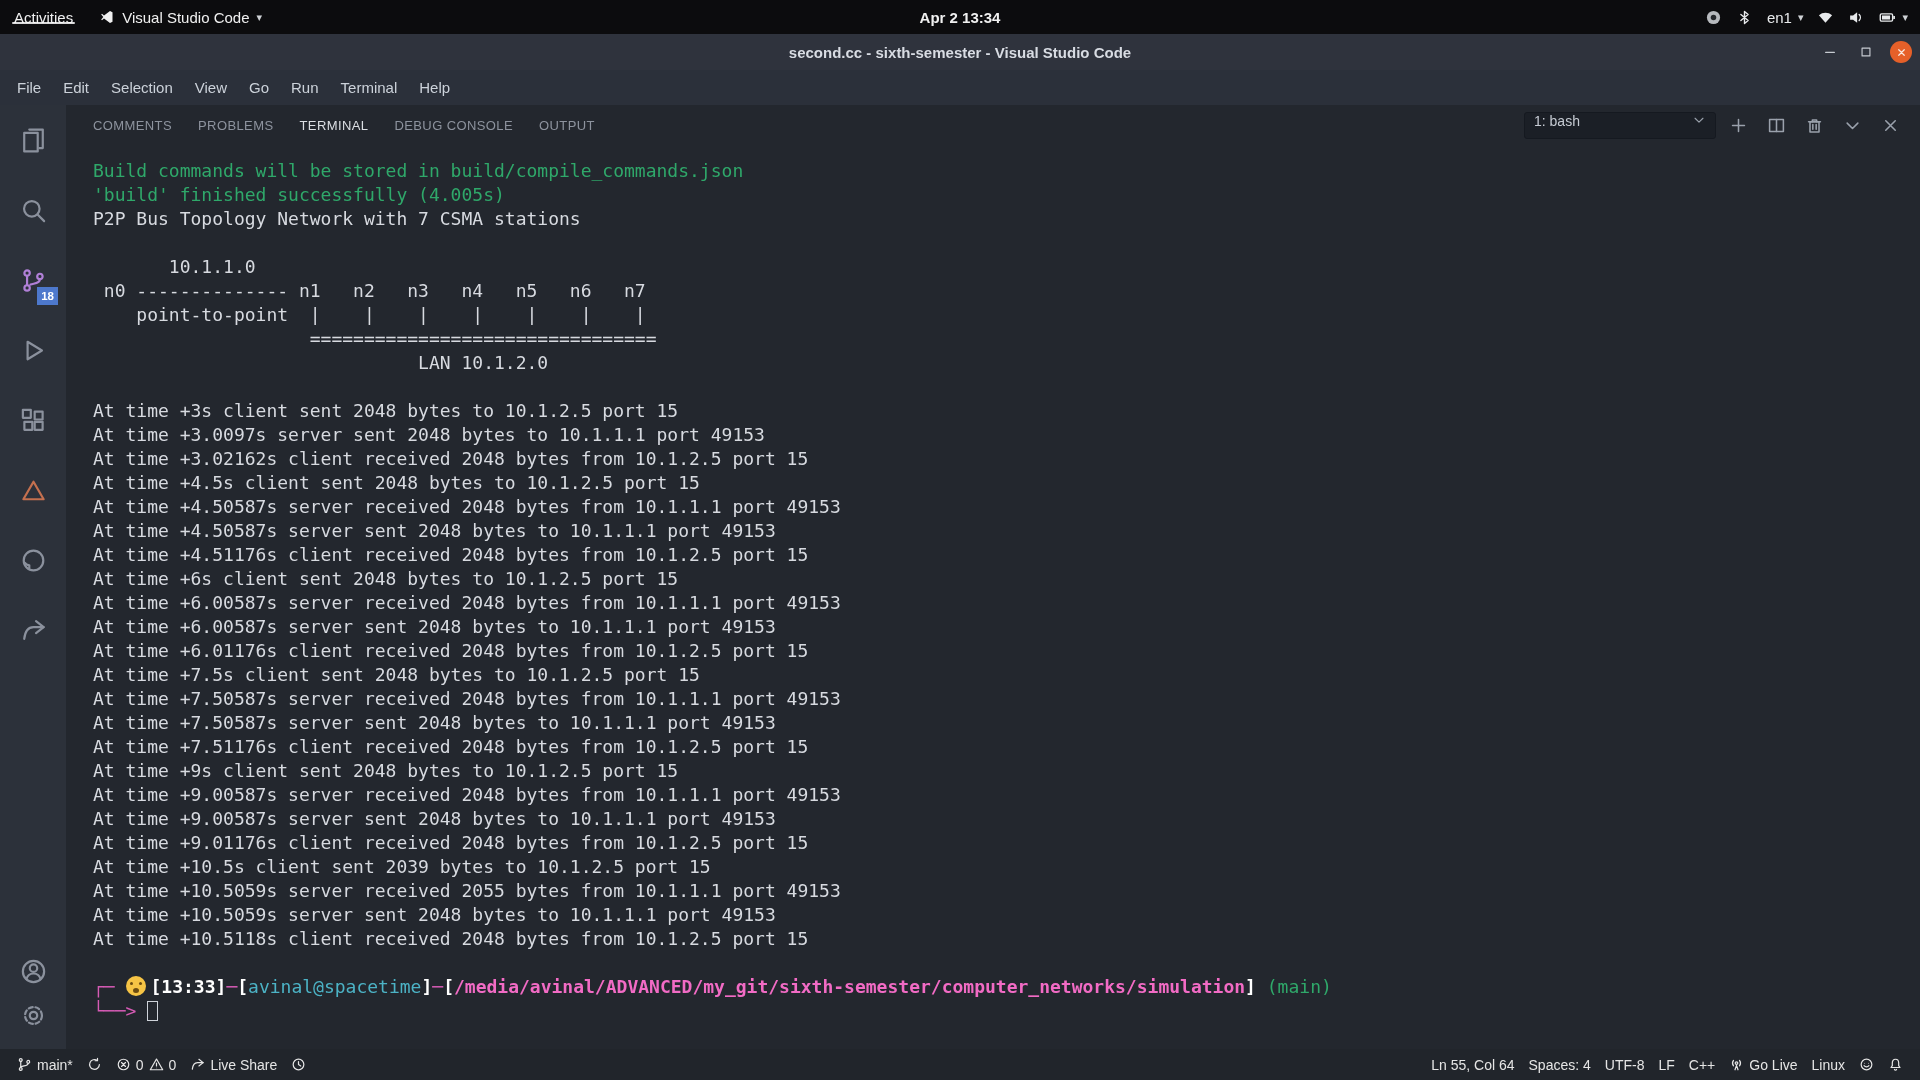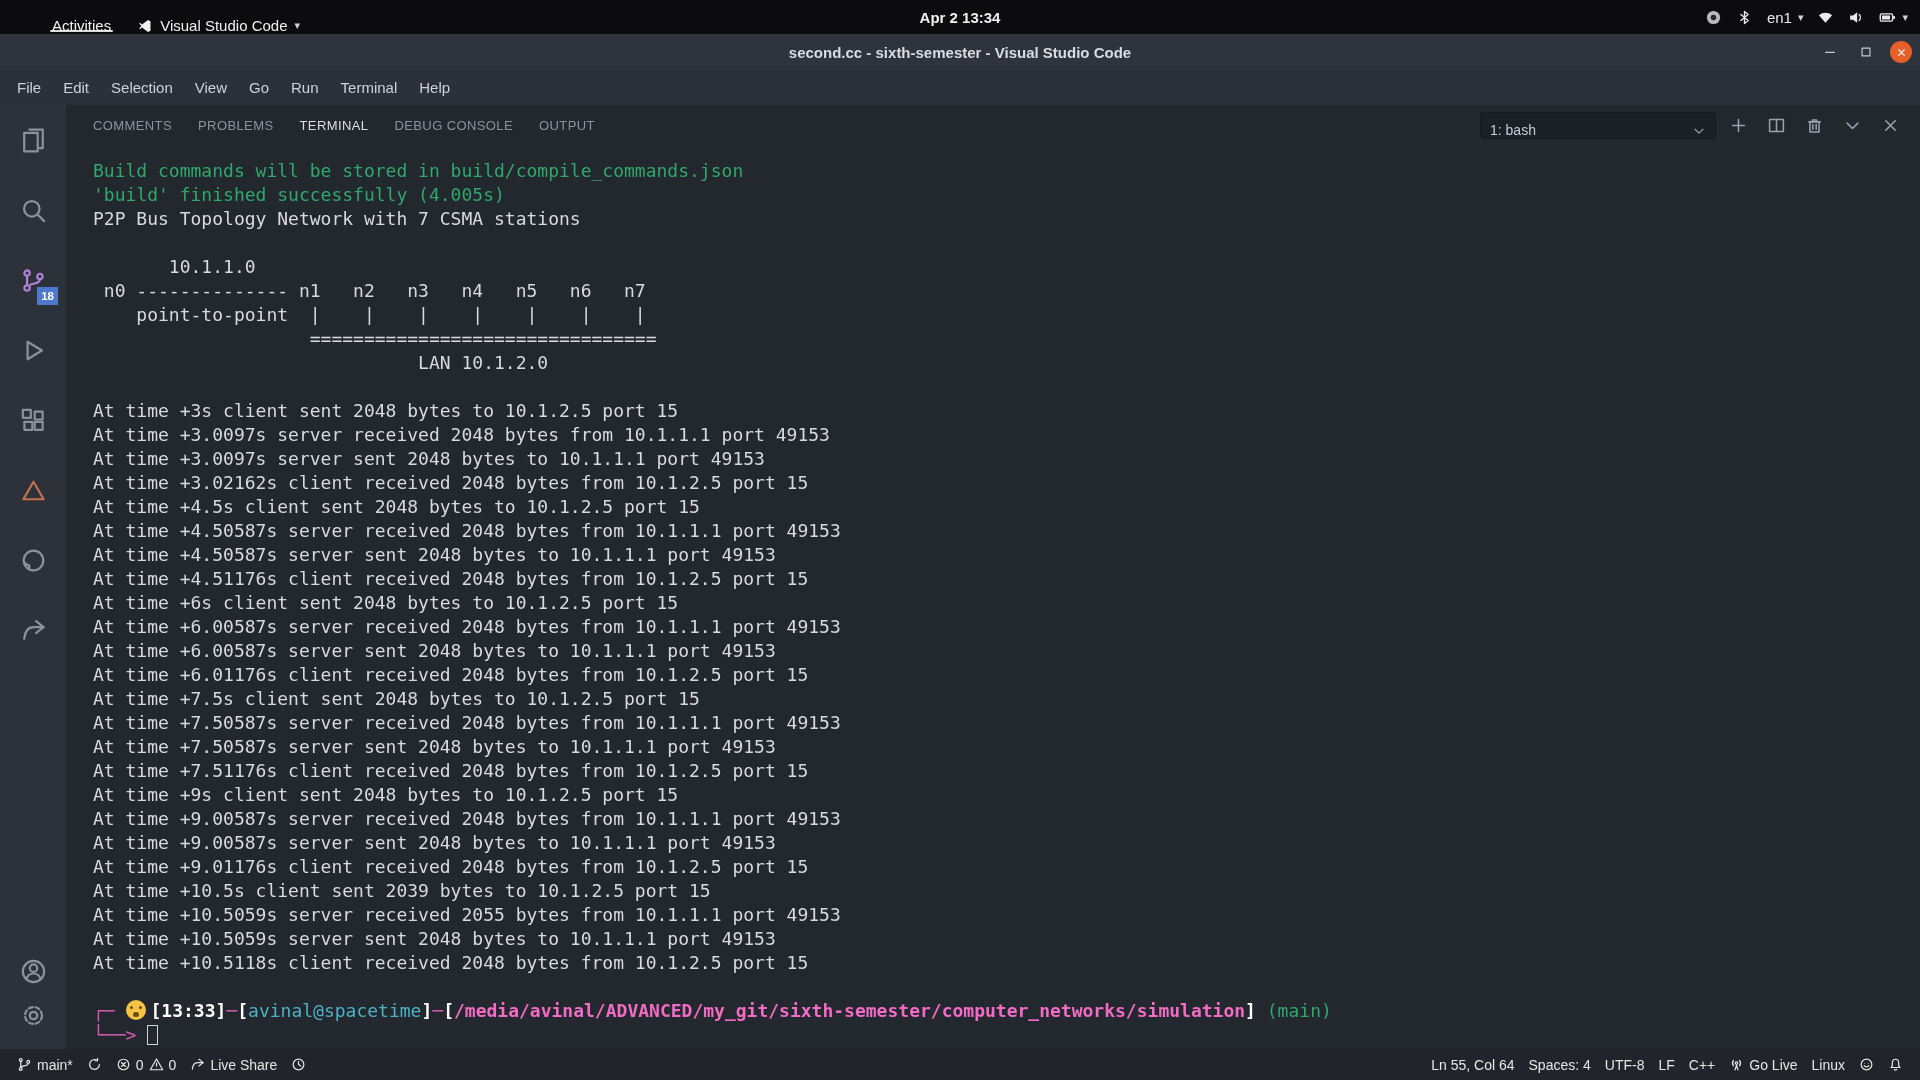--- a/index.html
+++ b/index.html
@@ -9,21 +9,21 @@
     --topbar:#0c0c0e; --titlebar:#2f333d; --menubar:#2b303a; --panel:#23272e;
     --activity:#2c313a; --status:#21252b; --fg:#d7dae0; --muted:#8d939e;
     --icon:#8b919d; --t-green:#2fa86a; --t-mag:#d65bb5; --t-magb:#f26bc5;
     --t-cyan:#4cb3c6; --badge:#4d78cc;
   }
   svg { display:block; }
   .ic { stroke:currentColor; fill:none; stroke-width:1.3; stroke-linecap:round; stroke-linejoin:round; }
 
   
   .topbar { height:34px; background:var(--topbar); color:#f0f0f0; display:flex; align-items:stretch; font-size:15px; position:relative; }
-  .tb-left { display:flex; align-items:flex-end;padding-left:38px; }
+  .tb-left { display:flex; align-items:center; }
   .tb-activities { display:flex; align-items:center; padding:0 14px; position:relative; cursor:pointer; }
   .tb-activities::after { content:""; position:absolute; left:12px; right:12px; bottom:2px; height:2px; border-radius:2px; background:rgba(255,255,255,.85); }
   .tb-app { display:flex; align-items:center; gap:7px; padding:0 12px; }
   .tb-appicon svg { width:16px; height:16px; }
   .caret { font-size:11px; color:#cfd2d6; }
   .tb-clock { position:absolute; left:50%; top:0; height:100%; transform:translateX(-50%); display:flex; align-items:center; font-weight:bold; }
   .tb-right { margin-left:auto; display:flex; align-items:center; gap:14px; padding-right:12px; color:#e8eaec; }
   .tb-right .tri { display:flex; align-items:center; gap:6px; }
   .tb-right svg { width:17px; height:17px; }
 
@@ -52,21 +52,21 @@
   .ab-badge { position:absolute; right:8px; bottom:10px; min-width:19px; height:18px; padding:0 4px; background:var(--badge); color:#fff; font-size:11.5px; border-radius:0; display:flex; align-items:center; justify-content:center; font-weight:bold; }
   .ab-spacer { flex:1; }
   .ab-item.small { height:44px; }
   .ab-bottom { padding-bottom:12px; display:flex; flex-direction:column; align-items:center; }
 
   
   .panel { flex:1; display:flex; flex-direction:column; background:var(--panel); min-width:0; }
   .panel-header { height:40px; display:flex; align-items:center; padding:0 14px 0 27px; }
   .ptab { font-size:13px; letter-spacing:.4px; color:var(--muted); margin-right:26px; cursor:pointer; text-transform:uppercase; padding:4px 0; }
   .ptab.active { color:#dcdfe4; }
-  .shell-select { margin-left:auto; width:236px; height:27px; background:#1b1f26; border:1px solid #151920; border-radius:3px; color:#c6cbd3; font-size:14px; display:flex; align-items:flex-end; justify-content:space-between; padding:0 9px; cursor:pointer; }
+  .shell-select { margin-left:auto; width:192px; height:27px; background:#1b1f26; border:1px solid #151920; border-radius:3px; color:#c6cbd3; font-size:14px; display:flex; align-items:flex-start; justify-content:space-between; padding:0 9px; cursor:pointer; }
   .shell-select svg { width:14px; height:14px; color:#9aa1ac; }
   .pact { width:32px; height:32px; margin-left:6px; display:flex; align-items:center; justify-content:center; color:#9aa1ac; border-radius:4px; cursor:pointer; }
   .pact svg { width:19px; height:19px; }
 
   
   .terminal { flex:1; overflow:hidden; padding:14px 10px 0 27px; font-family:"DejaVu Sans Mono", monospace; font-size:18px; line-height:24px; color:var(--fg); cursor:text; }
   .tline { height:24px; white-space:pre; }
   .seg-w  { color:var(--fg); }
   .seg-wb { color:#ffffff; font-weight:bold; }
   .seg-g  { color:var(--t-green); }
@@ -294,21 +294,20 @@
         <div class="tline"><span class="seg-g">'build' finished successfully (4.005s)</span></div>
         <div class="tline"><span class="seg-w">P2P Bus Topology Network with 7 CSMA stations</span></div>
         <div class="tline"><span class="seg-w"></span></div>
         <div class="tline"><span class="seg-w">       10.1.1.0</span></div>
         <div class="tline"><span class="seg-w"> n0 -------------- n1   n2   n3   n4   n5   n6   n7</span></div>
         <div class="tline"><span class="seg-w">    point-to-point  |    |    |    |    |    |    |</span></div>
         <div class="tline"><span class="seg-w">                    ================================</span></div>
         <div class="tline"><span class="seg-w">                              LAN 10.1.2.0</span></div>
         <div class="tline"><span class="seg-w"></span></div>
         <div class="tline"><span class="seg-w">At time +3s client sent 2048 bytes to 10.1.2.5 port 15</span></div>
-        <div class="tline"><span class="seg-w">At time +3.0097s server received 2048 bytes from 10.1.1.1 port 49153</span></div>
         <div class="tline"><span class="seg-w">At time +3.0097s server sent 2048 bytes to 10.1.1.1 port 49153</span></div>
         <div class="tline"><span class="seg-w">At time +3.02162s client received 2048 bytes from 10.1.2.5 port 15</span></div>
         <div class="tline"><span class="seg-w">At time +4.5s client sent 2048 bytes to 10.1.2.5 port 15</span></div>
         <div class="tline"><span class="seg-w">At time +4.50587s server received 2048 bytes from 10.1.1.1 port 49153</span></div>
         <div class="tline"><span class="seg-w">At time +4.50587s server sent 2048 bytes to 10.1.1.1 port 49153</span></div>
         <div class="tline"><span class="seg-w">At time +4.51176s client received 2048 bytes from 10.1.2.5 port 15</span></div>
         <div class="tline"><span class="seg-w">At time +6s client sent 2048 bytes to 10.1.2.5 port 15</span></div>
         <div class="tline"><span class="seg-w">At time +6.00587s server received 2048 bytes from 10.1.1.1 port 49153</span></div>
         <div class="tline"><span class="seg-w">At time +6.00587s server sent 2048 bytes to 10.1.1.1 port 49153</span></div>
         <div class="tline"><span class="seg-w">At time +6.01176s client received 2048 bytes from 10.1.2.5 port 15</span></div>

